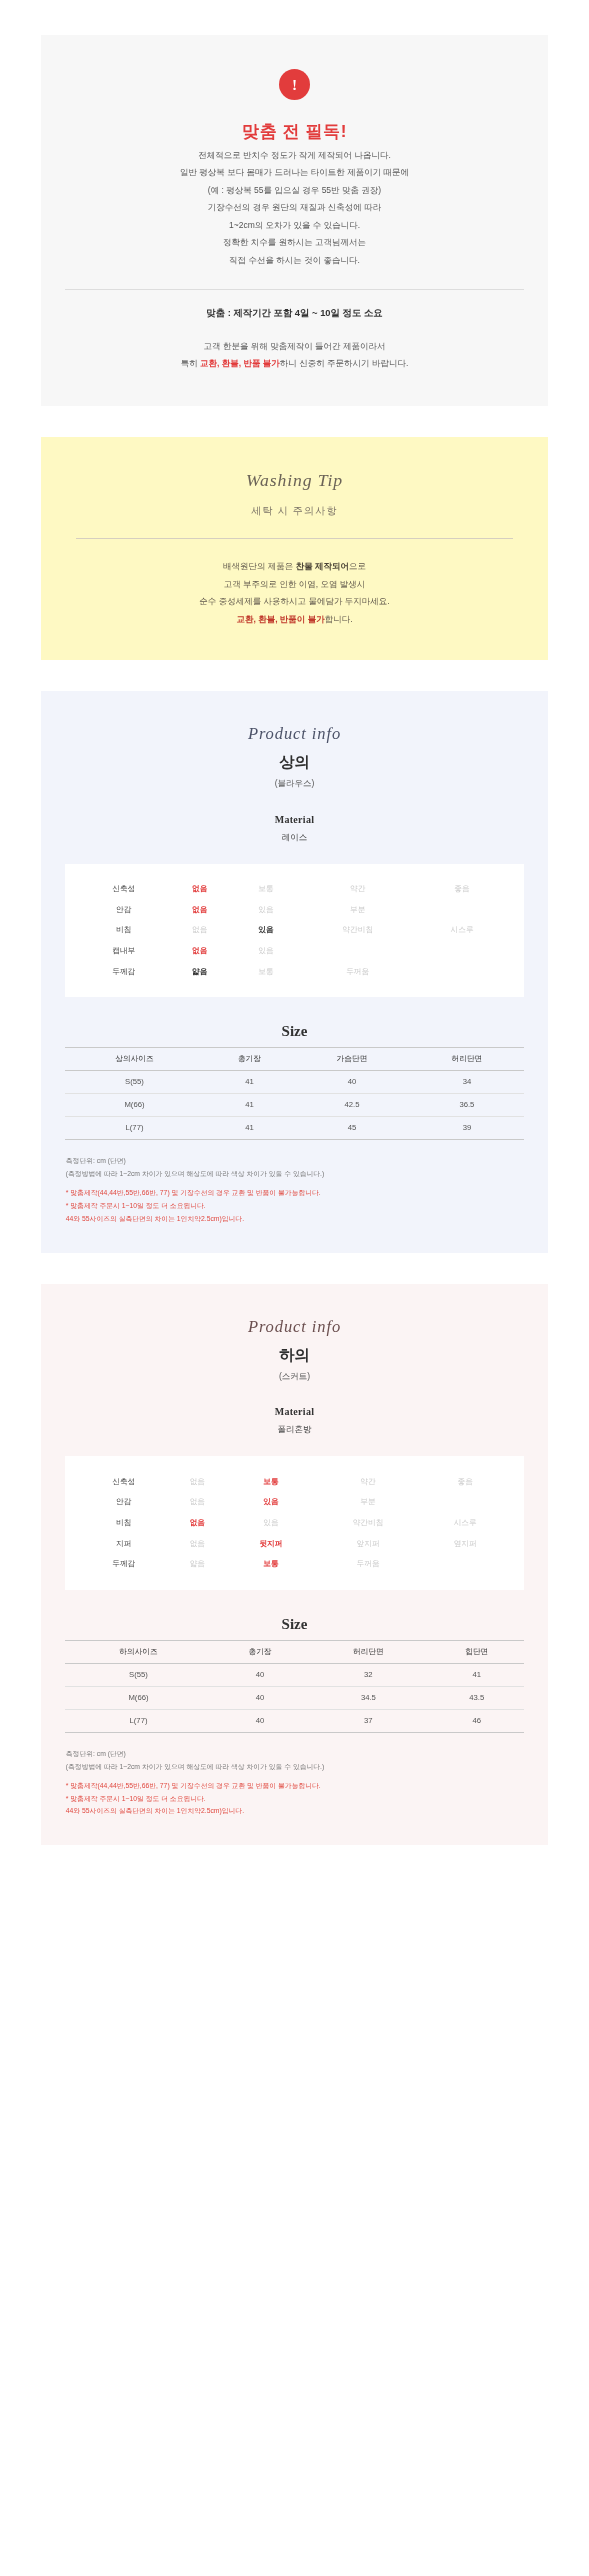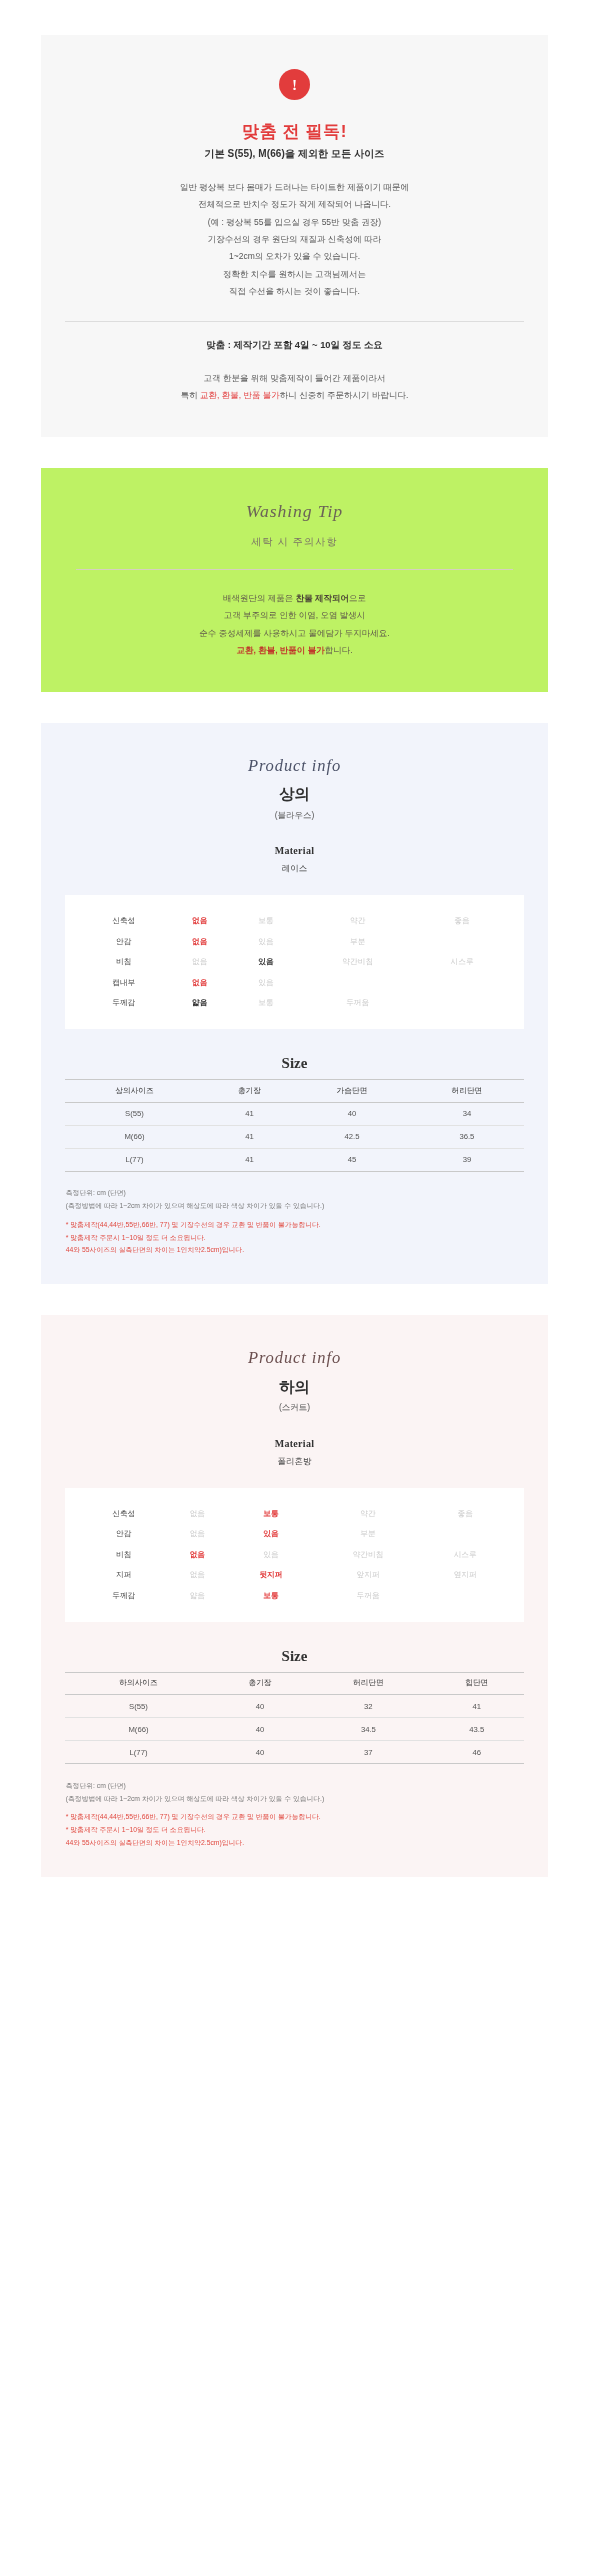--- a/index.html
+++ b/index.html
@@ -72,26 +72,26 @@
     font-size: 9.4px;
     font-weight: bold;
     color: #333;
     margin-bottom: 17.7px;
   }
   .notice-foot {
     font-size: 8.5px;
     line-height: 2.05;
     color: #555;
   }
-  .red { color: #e23c3c; font-weight: normal; }
+  .red { color: #e23c3c; font-weight: bold; }
 
   
   .card-wash {
     width: 507px;
-    background: #bef264;
+    background: #fef9c3;
     margin: 31px auto 0 auto;
     padding: 33px 35px 32px 35px;
     text-align: center;
   }
   .wash-title {
     font-family: "Liberation Serif", serif;
     font-style: italic;
     font-size: 17.7px;
     color: #6b6357;
     letter-spacing: 0.9px;
@@ -231,24 +231,23 @@
   .spacer-bottom { height: 35px; }
 </style>
 </head>
 <body>
 
 <div class="page">
 
   <section class="card card-notice">
     <div class="alert-circle">!</div>
     <div class="notice-title">맞춤 전 필독!</div>
-    <div class="notice-sub">기본 S(55), M(66)을 제외한 모든 사이즈</div>
     <div class="notice-body">
+      <div>전체적으로 반치수 정도가 작게 제작되어 나옵니다.</div>
       <div>일반 평상복 보다 몸매가 드러나는 타이트한 제품이기 때문에</div>
-      <div>전체적으로 반치수 정도가 작게 제작되어 나옵니다.</div>
       <div>(예 : 평상복 55를 입으실 경우 55반 맞춤 권장)</div>
       <div>기장수선의 경우 원단의 재질과 신축성에 따라</div>
       <div>1~2cm의 오차가 있을 수 있습니다.</div>
       <div>정확한 치수를 원하시는 고객님께서는</div>
       <div>직접 수선을 하시는 것이 좋습니다.</div>
     </div>
     <div class="notice-rule"></div>
     <div class="notice-mid">맞춤 : 제작기간 포함 4일 ~ 10일 정도 소요</div>
     <div class="notice-foot">
       <div>고객 한분을 위해 맞춤제작이 들어간 제품이라서</div>

